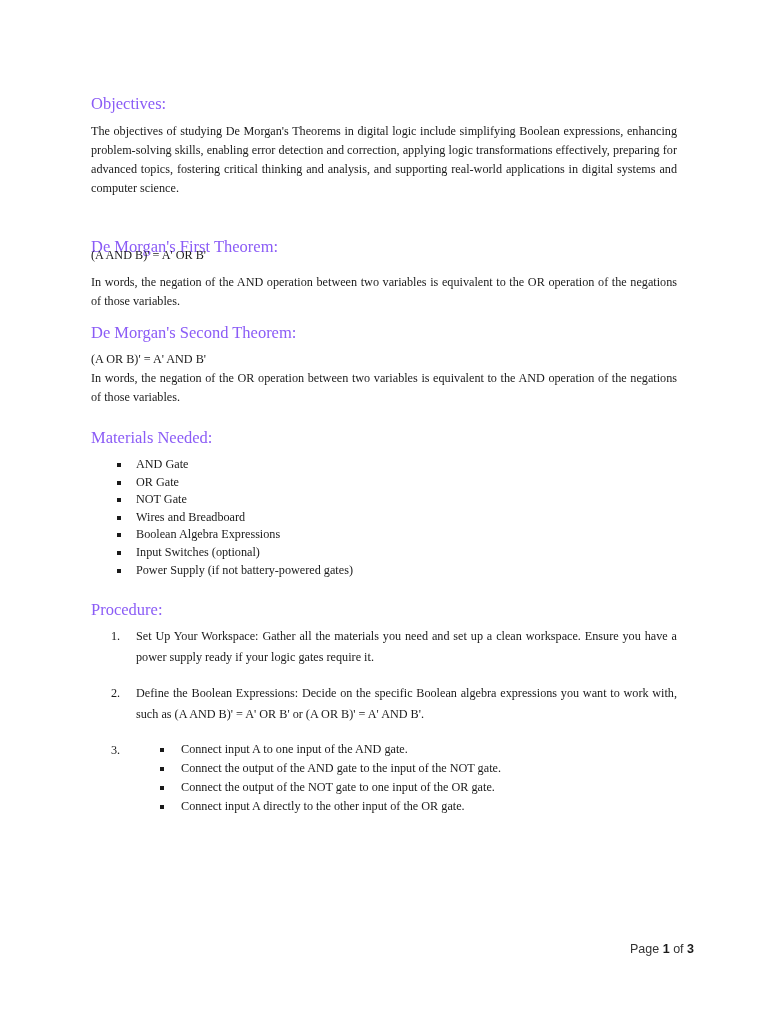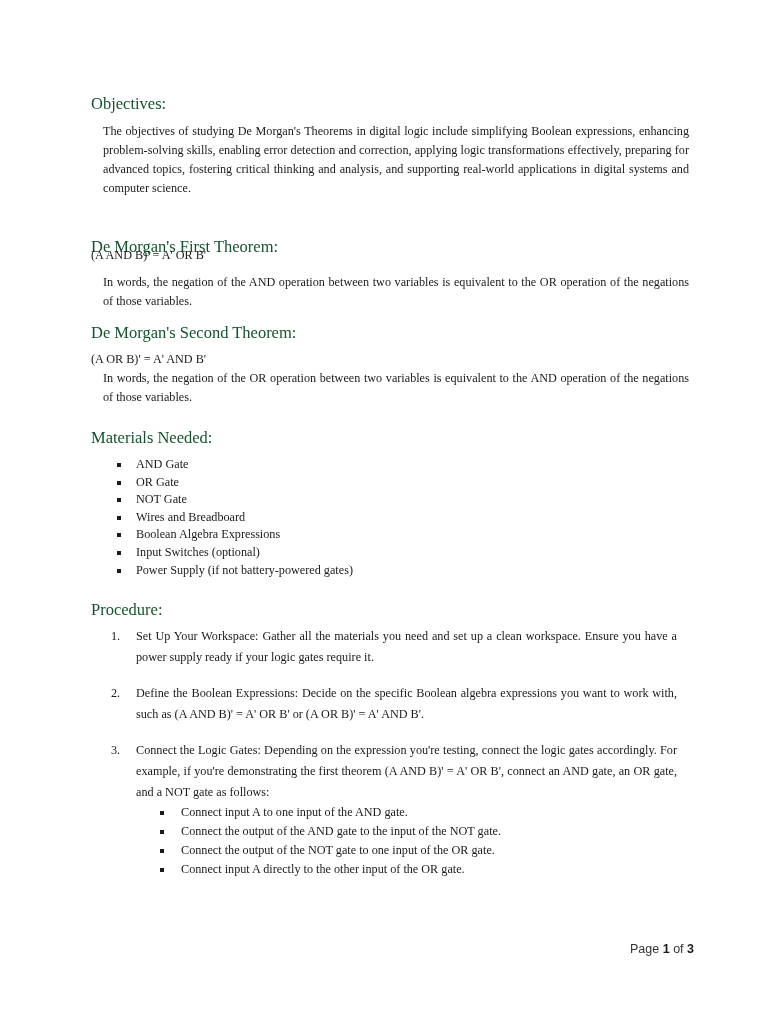--- a/index.html
+++ b/index.html
@@ -21,25 +21,25 @@
       top: 0;
       width: 586px;
     }
     .heading {
       font-size: 16.5px;
       font-weight: normal;
       margin: 0;
       position: absolute;
       left: 0;
       white-space: nowrap;
-      color: #14532d;
+      color: #8b5cf6;
     }
     .para {
       position: absolute;
-      left: 12px;
+      left: 0;
       width: 586px;
       font-size: 12.2px;
       line-height: 19px;
       text-align: justify;
       margin: 0;
     }
     .para.last-left {
       text-align-last: left;
     }
     .formula {
@@ -153,21 +153,20 @@
     <div class="step-text">Set Up Your Workspace: Gather all the materials you need and set up a clean workspace. Ensure you have a power supply ready if your logic gates require it.</div>
   </div>
 
   <div class="step" style="top:683px;">
     <span class="step-num">2.</span>
     <div class="step-text">Define the Boolean Expressions: Decide on the specific Boolean algebra expressions you want to work with, such as (A AND B)' = A' OR B' or (A OR B)' = A' AND B'.</div>
   </div>
 
   <div class="step" style="top:740px;">
     <span class="step-num">3.</span>
-    <div class="step-text">Connect the Logic Gates: Depending on the expression you're testing, connect the logic gates accordingly. For example, if you're demonstrating the first theorem (A AND B)' = A' OR B', connect an AND gate, an OR gate, and a NOT gate as follows:</div>
     <ul class="sub">
       <li><span class="bullet"></span><span>Connect input A to one input of the AND gate.</span></li>
       <li><span class="bullet"></span><span>Connect the output of the AND gate to the input of the NOT gate.</span></li>
       <li><span class="bullet"></span><span>Connect the output of the NOT gate to one input of the OR gate.</span></li>
       <li><span class="bullet"></span><span>Connect input A directly to the other input of the OR gate.</span></li>
     </ul>
   </div>
 </div>
 
 <div class="footer">

